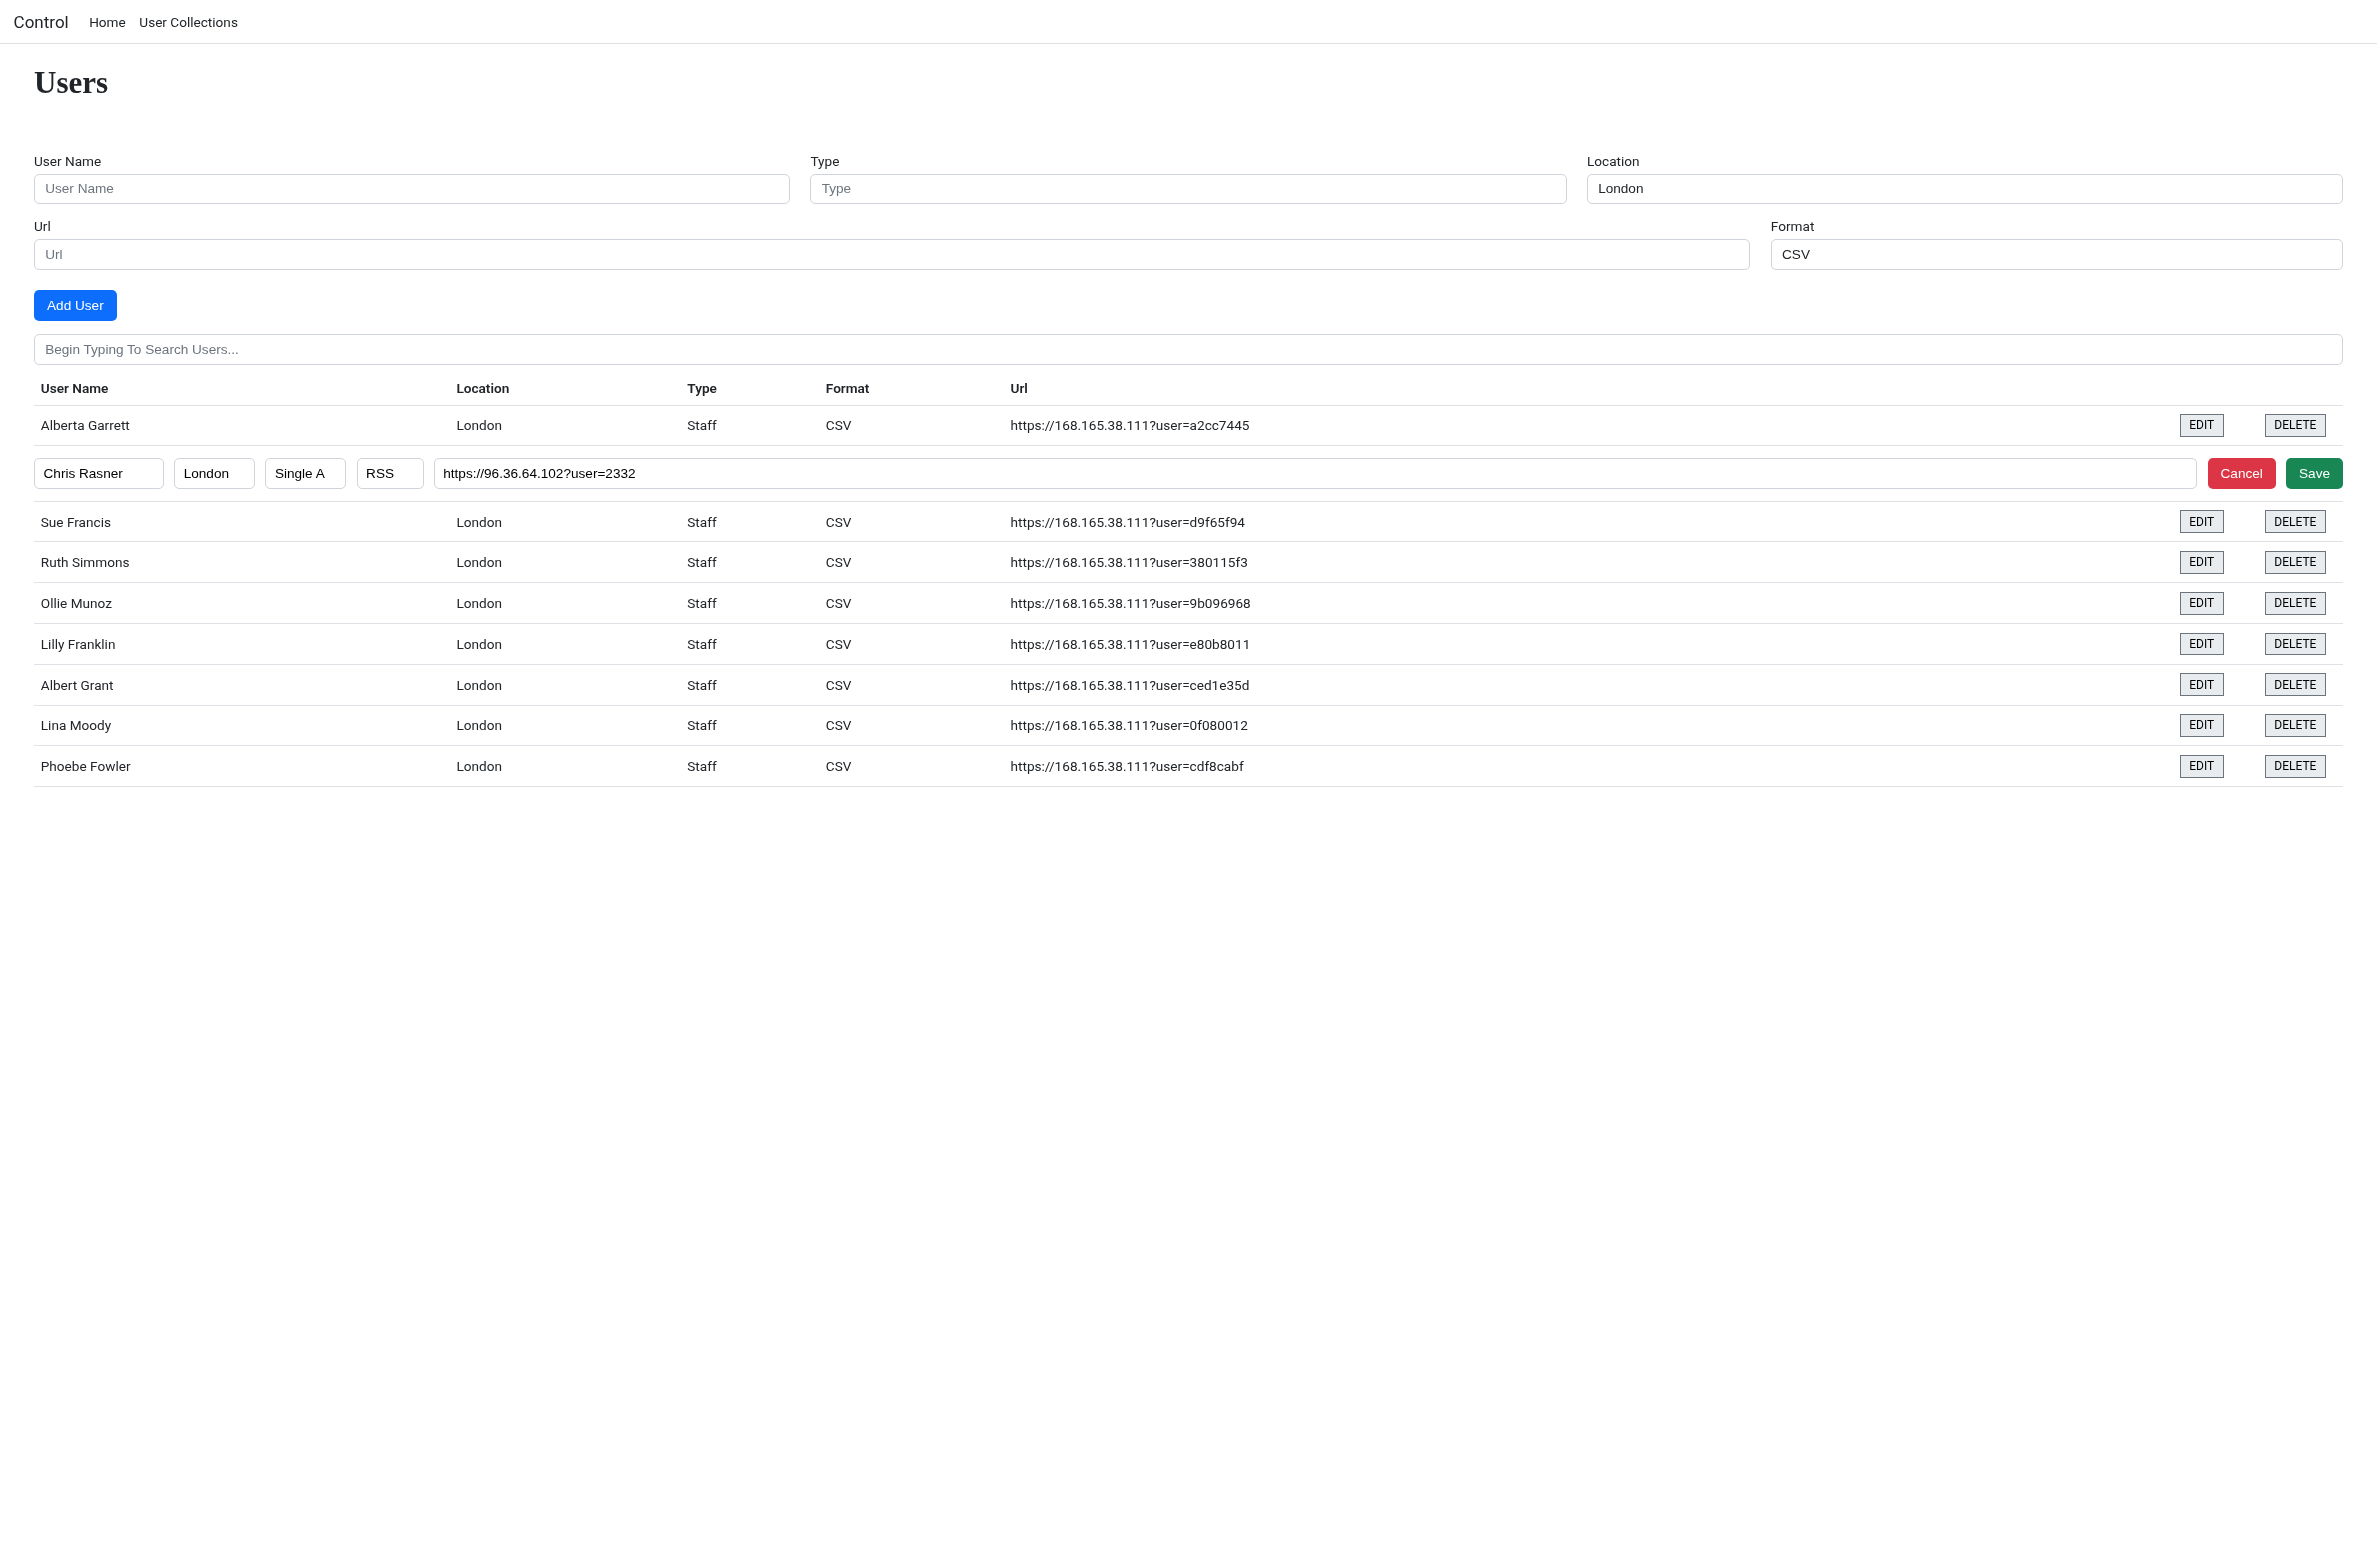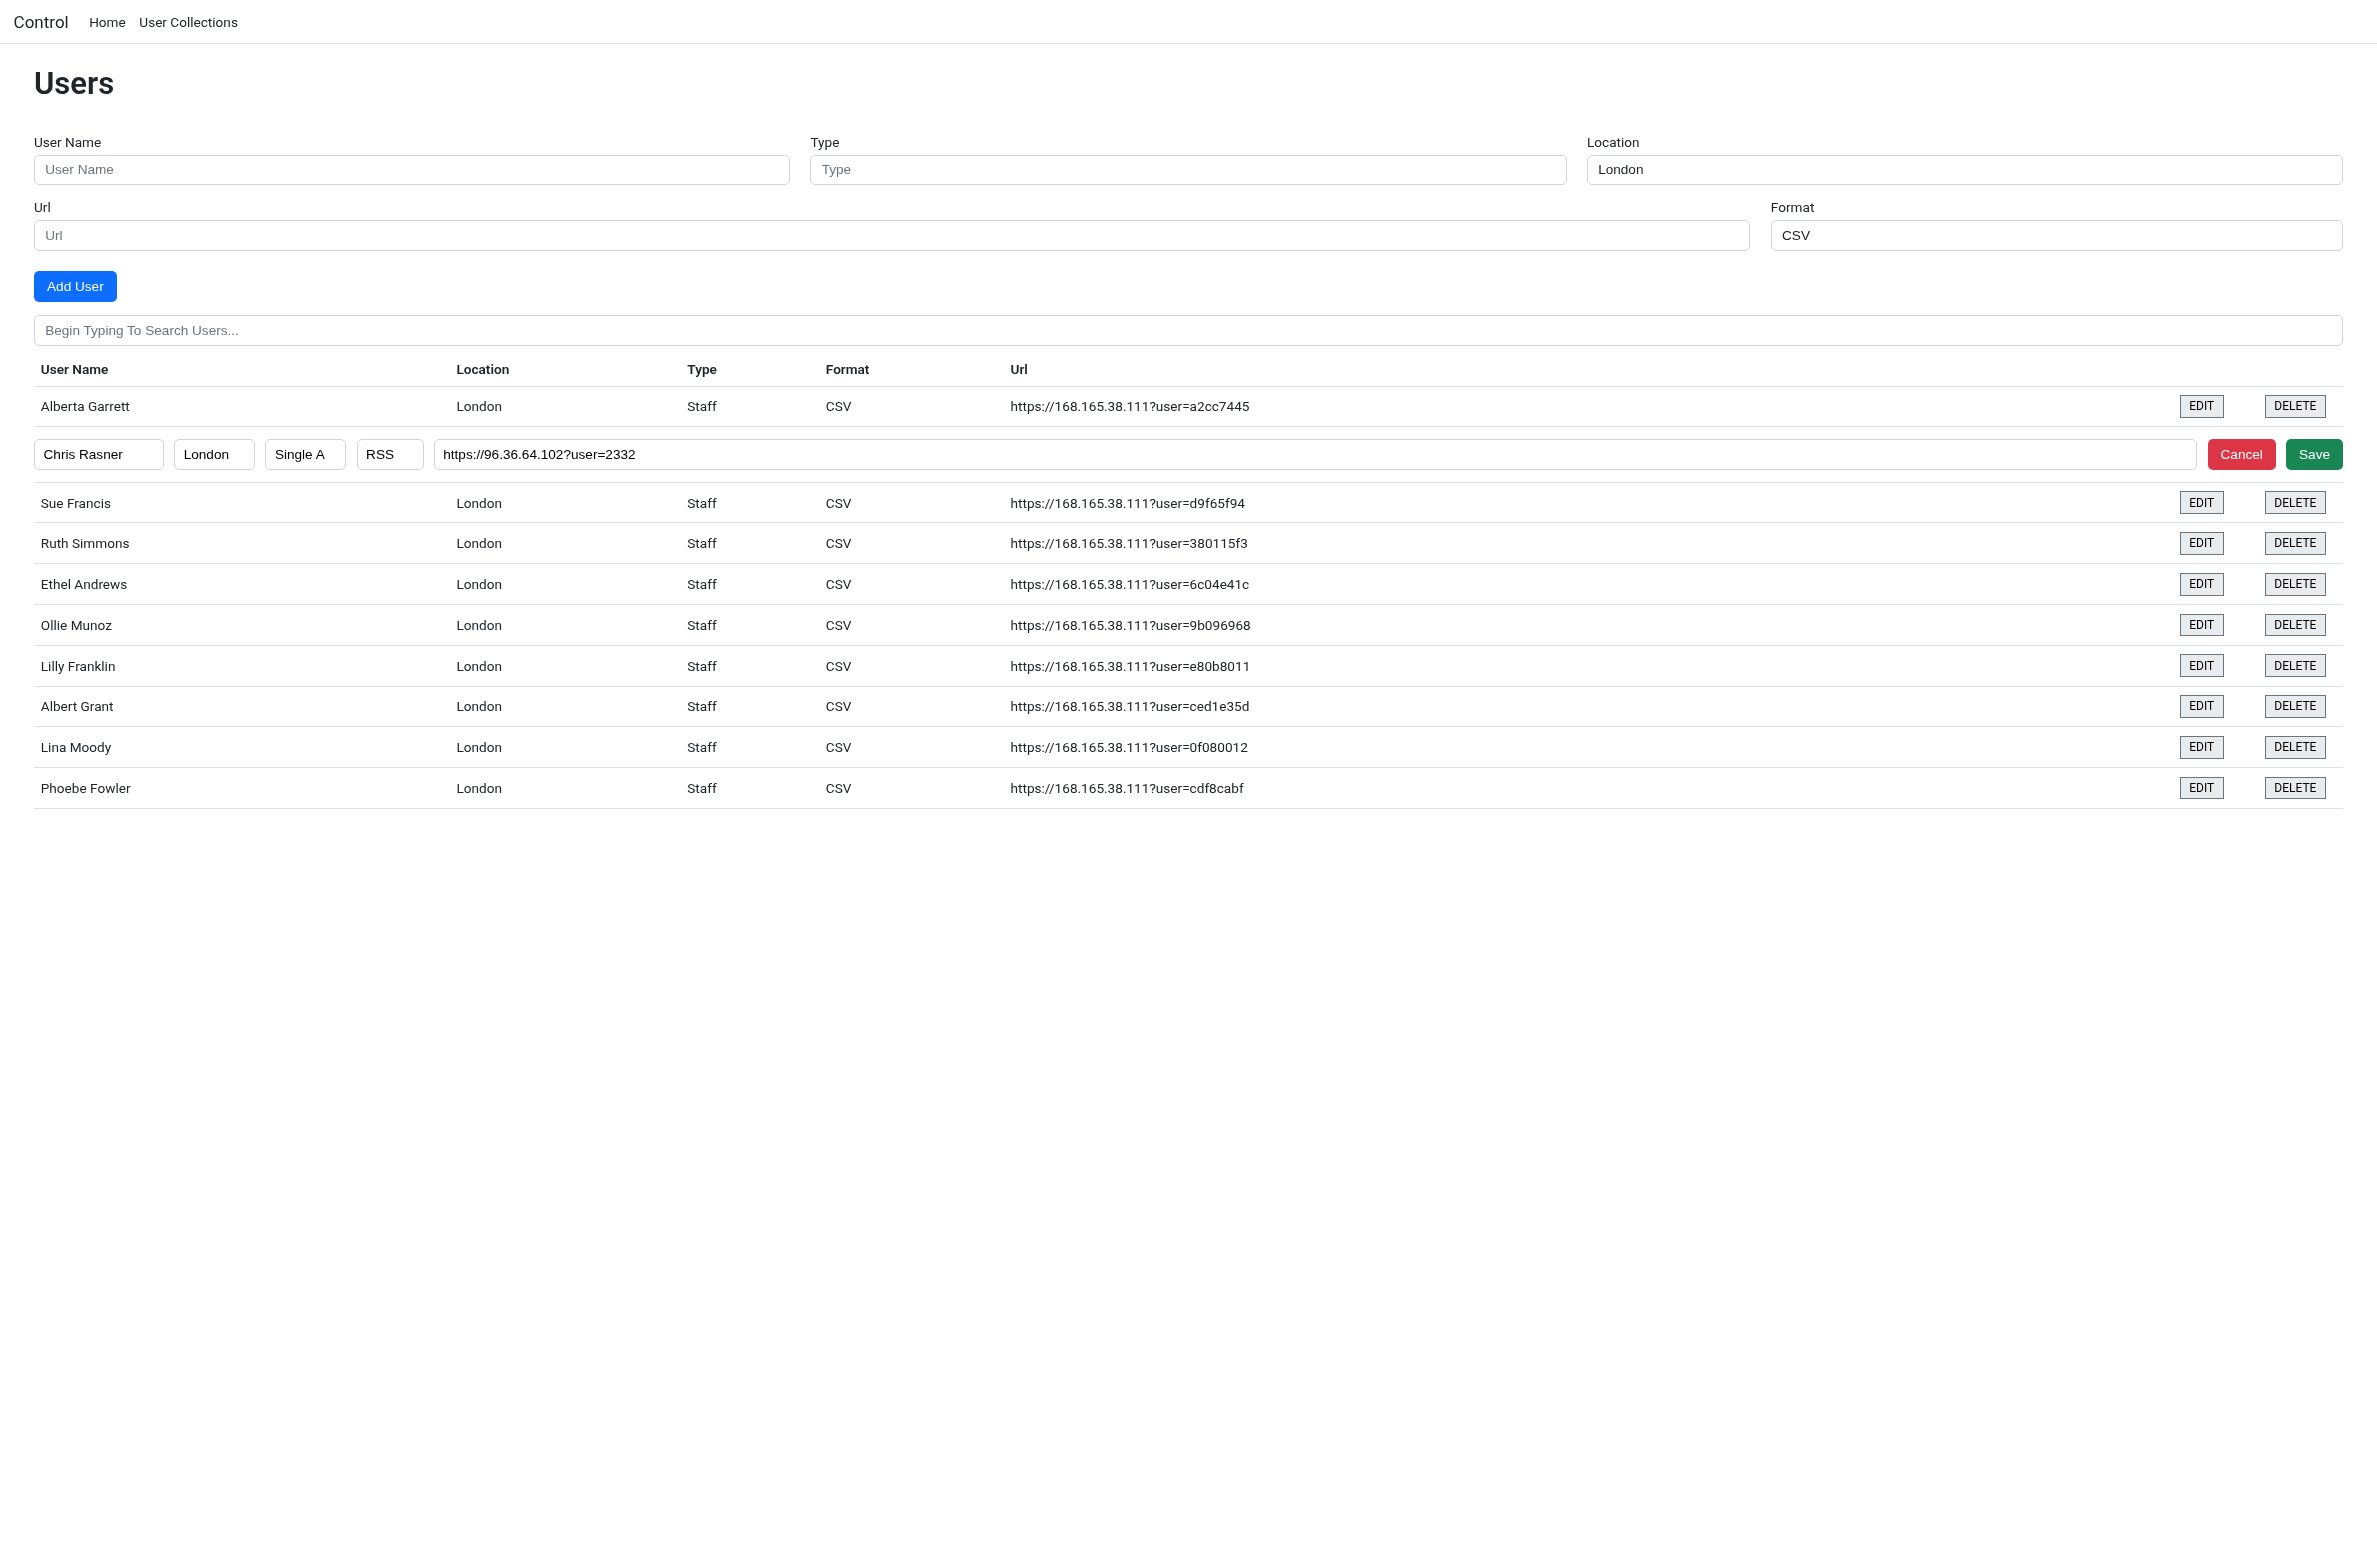--- a/index.html
+++ b/index.html
@@ -29,21 +29,22 @@
       text-decoration: none;
       padding: 6.8px 6.8px;
       font-size: 13.6px;
     }
     .container {
       padding: 20.4px 34px;
     }
     .page-title {
       font-size: 31px;
       font-weight: 600;
-      margin-bottom: 32px;
+      margin-bottom: 52px;
+      font-family: Liberation Serif, serif;
     }
     .form-row {
       display: flex;
       gap: 20.4px;
       margin-bottom: 13.6px;
     }
     .form-group {
       display: flex;
       flex-direction: column;
     }
@@ -245,29 +246,20 @@
         <tr>
       <td>Ruth Simmons</td>
       <td>London</td>
       <td>Staff</td>
       <td>CSV</td>
       <td>https://168.165.38.111?user=380115f3</td>
       <td><button class="action-btn">EDIT</button></td>
       <td><button class="action-btn">DELETE</button></td>
         </tr>
         <tr>
-      <td>Ethel Andrews</td>
-      <td>London</td>
-      <td>Staff</td>
-      <td>CSV</td>
-      <td>https://168.165.38.111?user=6c04e41c</td>
-      <td><button class="action-btn">EDIT</button></td>
-      <td><button class="action-btn">DELETE</button></td>
-        </tr>
-        <tr>
       <td>Ollie Munoz</td>
       <td>London</td>
       <td>Staff</td>
       <td>CSV</td>
       <td>https://168.165.38.111?user=9b096968</td>
       <td><button class="action-btn">EDIT</button></td>
       <td><button class="action-btn">DELETE</button></td>
         </tr>
         <tr>
       <td>Lilly Franklin</td>

